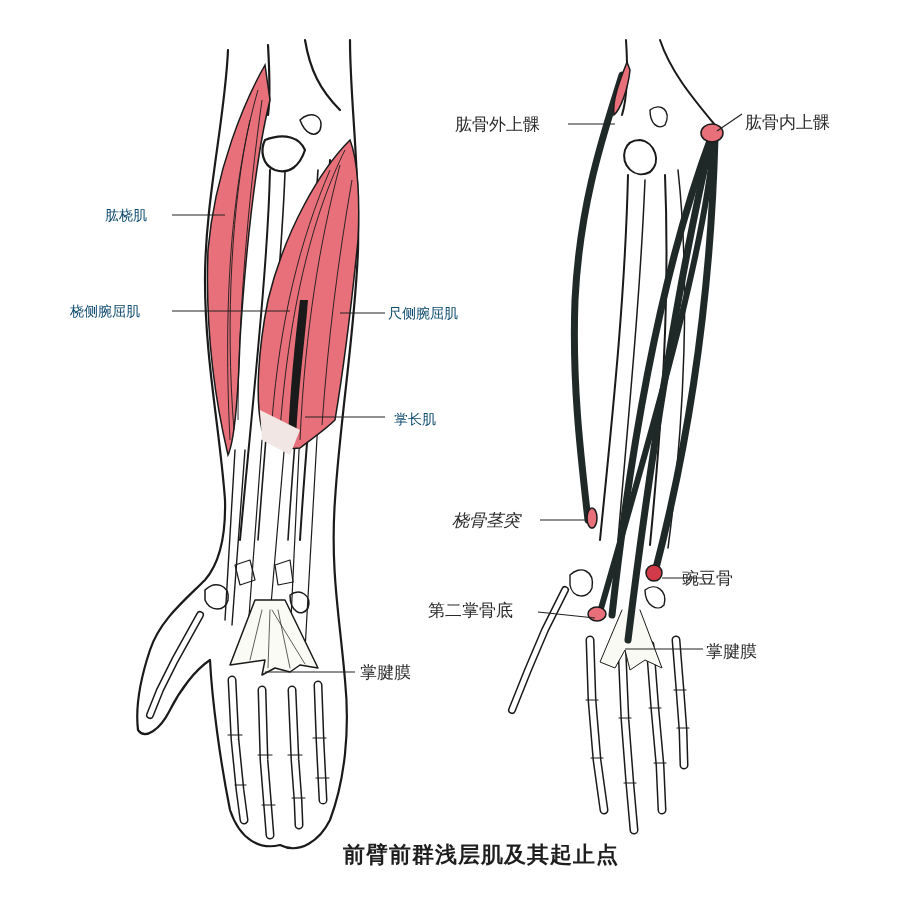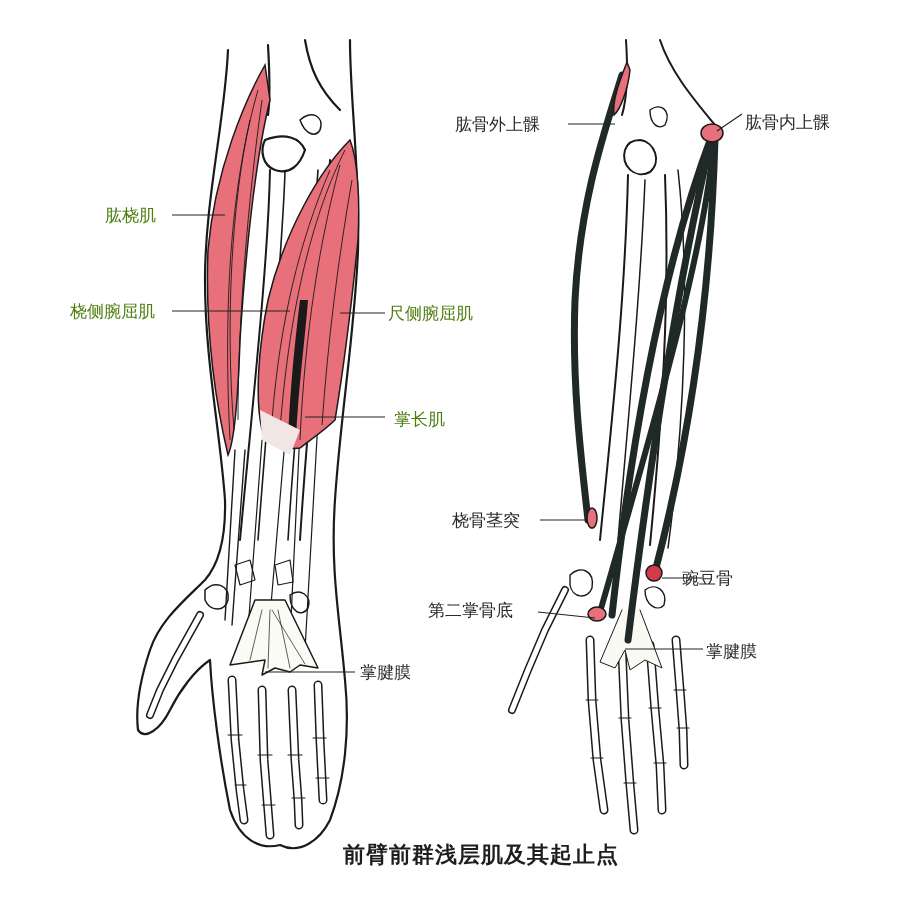--- a/index.html
+++ b/index.html
@@ -1,19 +1,19 @@
 <!DOCTYPE html>
 <html><head>
   <meta charset="utf-8">
   <style>
     html, body { margin: 0; padding: 0; background: #ffffff; }
     body { width: 910px; height: 898px; position: relative; overflow: hidden;
            font-family: "DejaVu Sans", sans-serif; }
     #figure { position: absolute; left: 0; top: 0; width: 910px; height: 898px; }
-    .label { position: absolute; font-size: 17px; color: #4d7c0f; white-space: nowrap; line-height: 20px; }
+    .label { position: absolute; font-size: 14px; color: #0c4a6e; white-space: nowrap; line-height: 20px; }
     .label.serif { font-family: "DejaVu Serif", serif; font-size: 17px; color: #2a2a2a; }
     .caption { position: absolute; left: 343px; top: 840px; font-size: 22px; font-weight: bold; color: #1e1e1e; letter-spacing: 1px; }
     .watermark { position: absolute; left: 656px; top: 850px; font-size: 30px; color: #ffffff;
                  -webkit-text-stroke: 1px #555; text-shadow: 1px 1px 1px #888; letter-spacing: 1px; }
   </style>
 </head>
 <body>
 
 <div id="figure">
   <svg width="910" height="898" viewBox="0 0 910 898">
@@ -154,20 +154,20 @@
   
   <span class="label" style="left:105px; top:205px;">肱桡肌</span>
   <span class="label" style="left:70px; top:301px;">桡侧腕屈肌</span>
   <span class="label" style="left:388px; top:303px;">尺侧腕屈肌</span>
   <span class="label" style="left:394px; top:409px;">掌长肌</span>
   <span class="label serif" style="left:360px; top:662px;">掌腱膜</span>
 
   
   <span class="label serif" style="left:455px; top:114px;">肱骨外上髁</span>
   <span class="label serif" style="left:745px; top:104px;margin-top:8px;">肱骨内上髁</span>
-  <span class="label serif" style="left:452px; top:510px;">桡骨茎突</span>
+  <span class="label serif" style="left:452px; top:510px;font-style:italic;">桡骨茎突</span>
   <span class="label serif" style="left:682px; top:568px;">豌豆骨</span>
   <span class="label serif" style="left:428px; top:600px;">第二掌骨底</span>
   <span class="label serif" style="left:706px; top:641px;">掌腱膜</span>
 
   
   <span class="caption">前臂前群浅层肌及其起止点</span>
 </div>
 
 </body></html>

